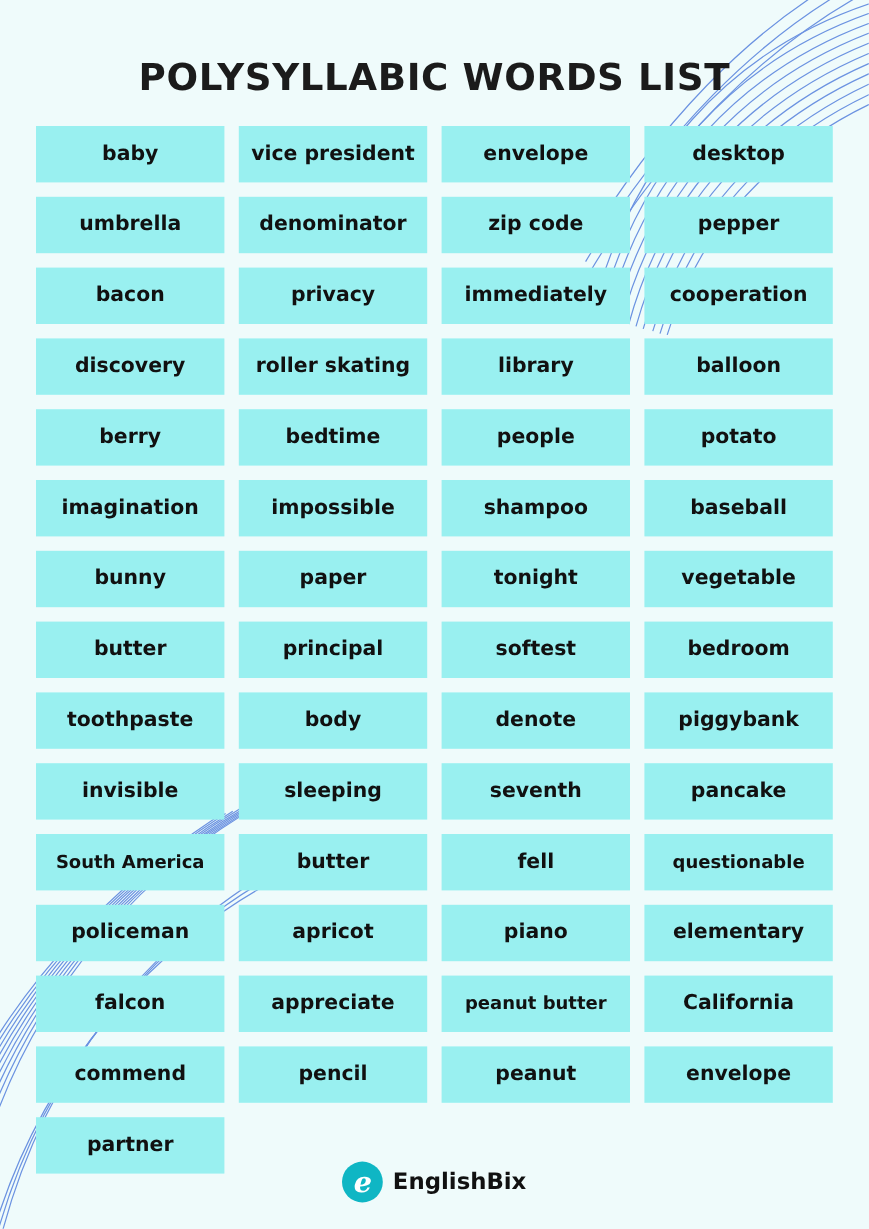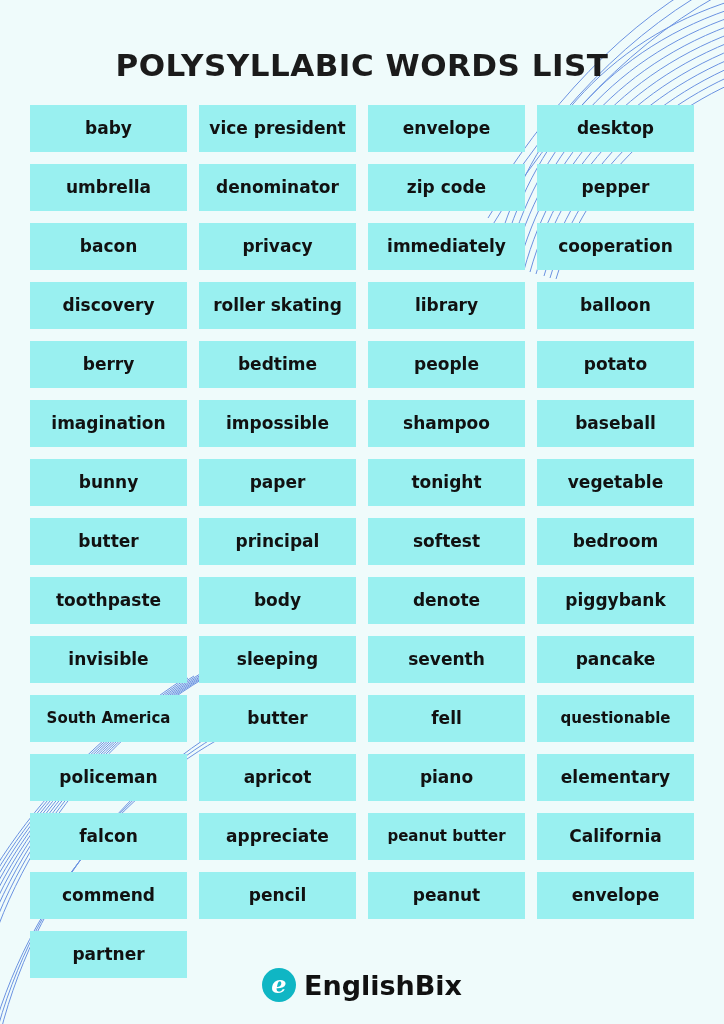--- a/index.html
+++ b/index.html
@@ -89,21 +89,21 @@
     font-size: 24px;
     font-weight: bold;
     font-style: italic;
     display: flex;
     align-items: center;
     justify-content: center;
     font-family: "DejaVu Serif", serif;
     line-height: 1;
   }
   .logo-text {
-    font-size: 27px;
+    font-size: 19px;
     font-weight: bold;
     color: #111;
     font-family: "DejaVu Sans", sans-serif;
   }
 </style>
 </head>
 <body>
 
 <div class="page">
 

